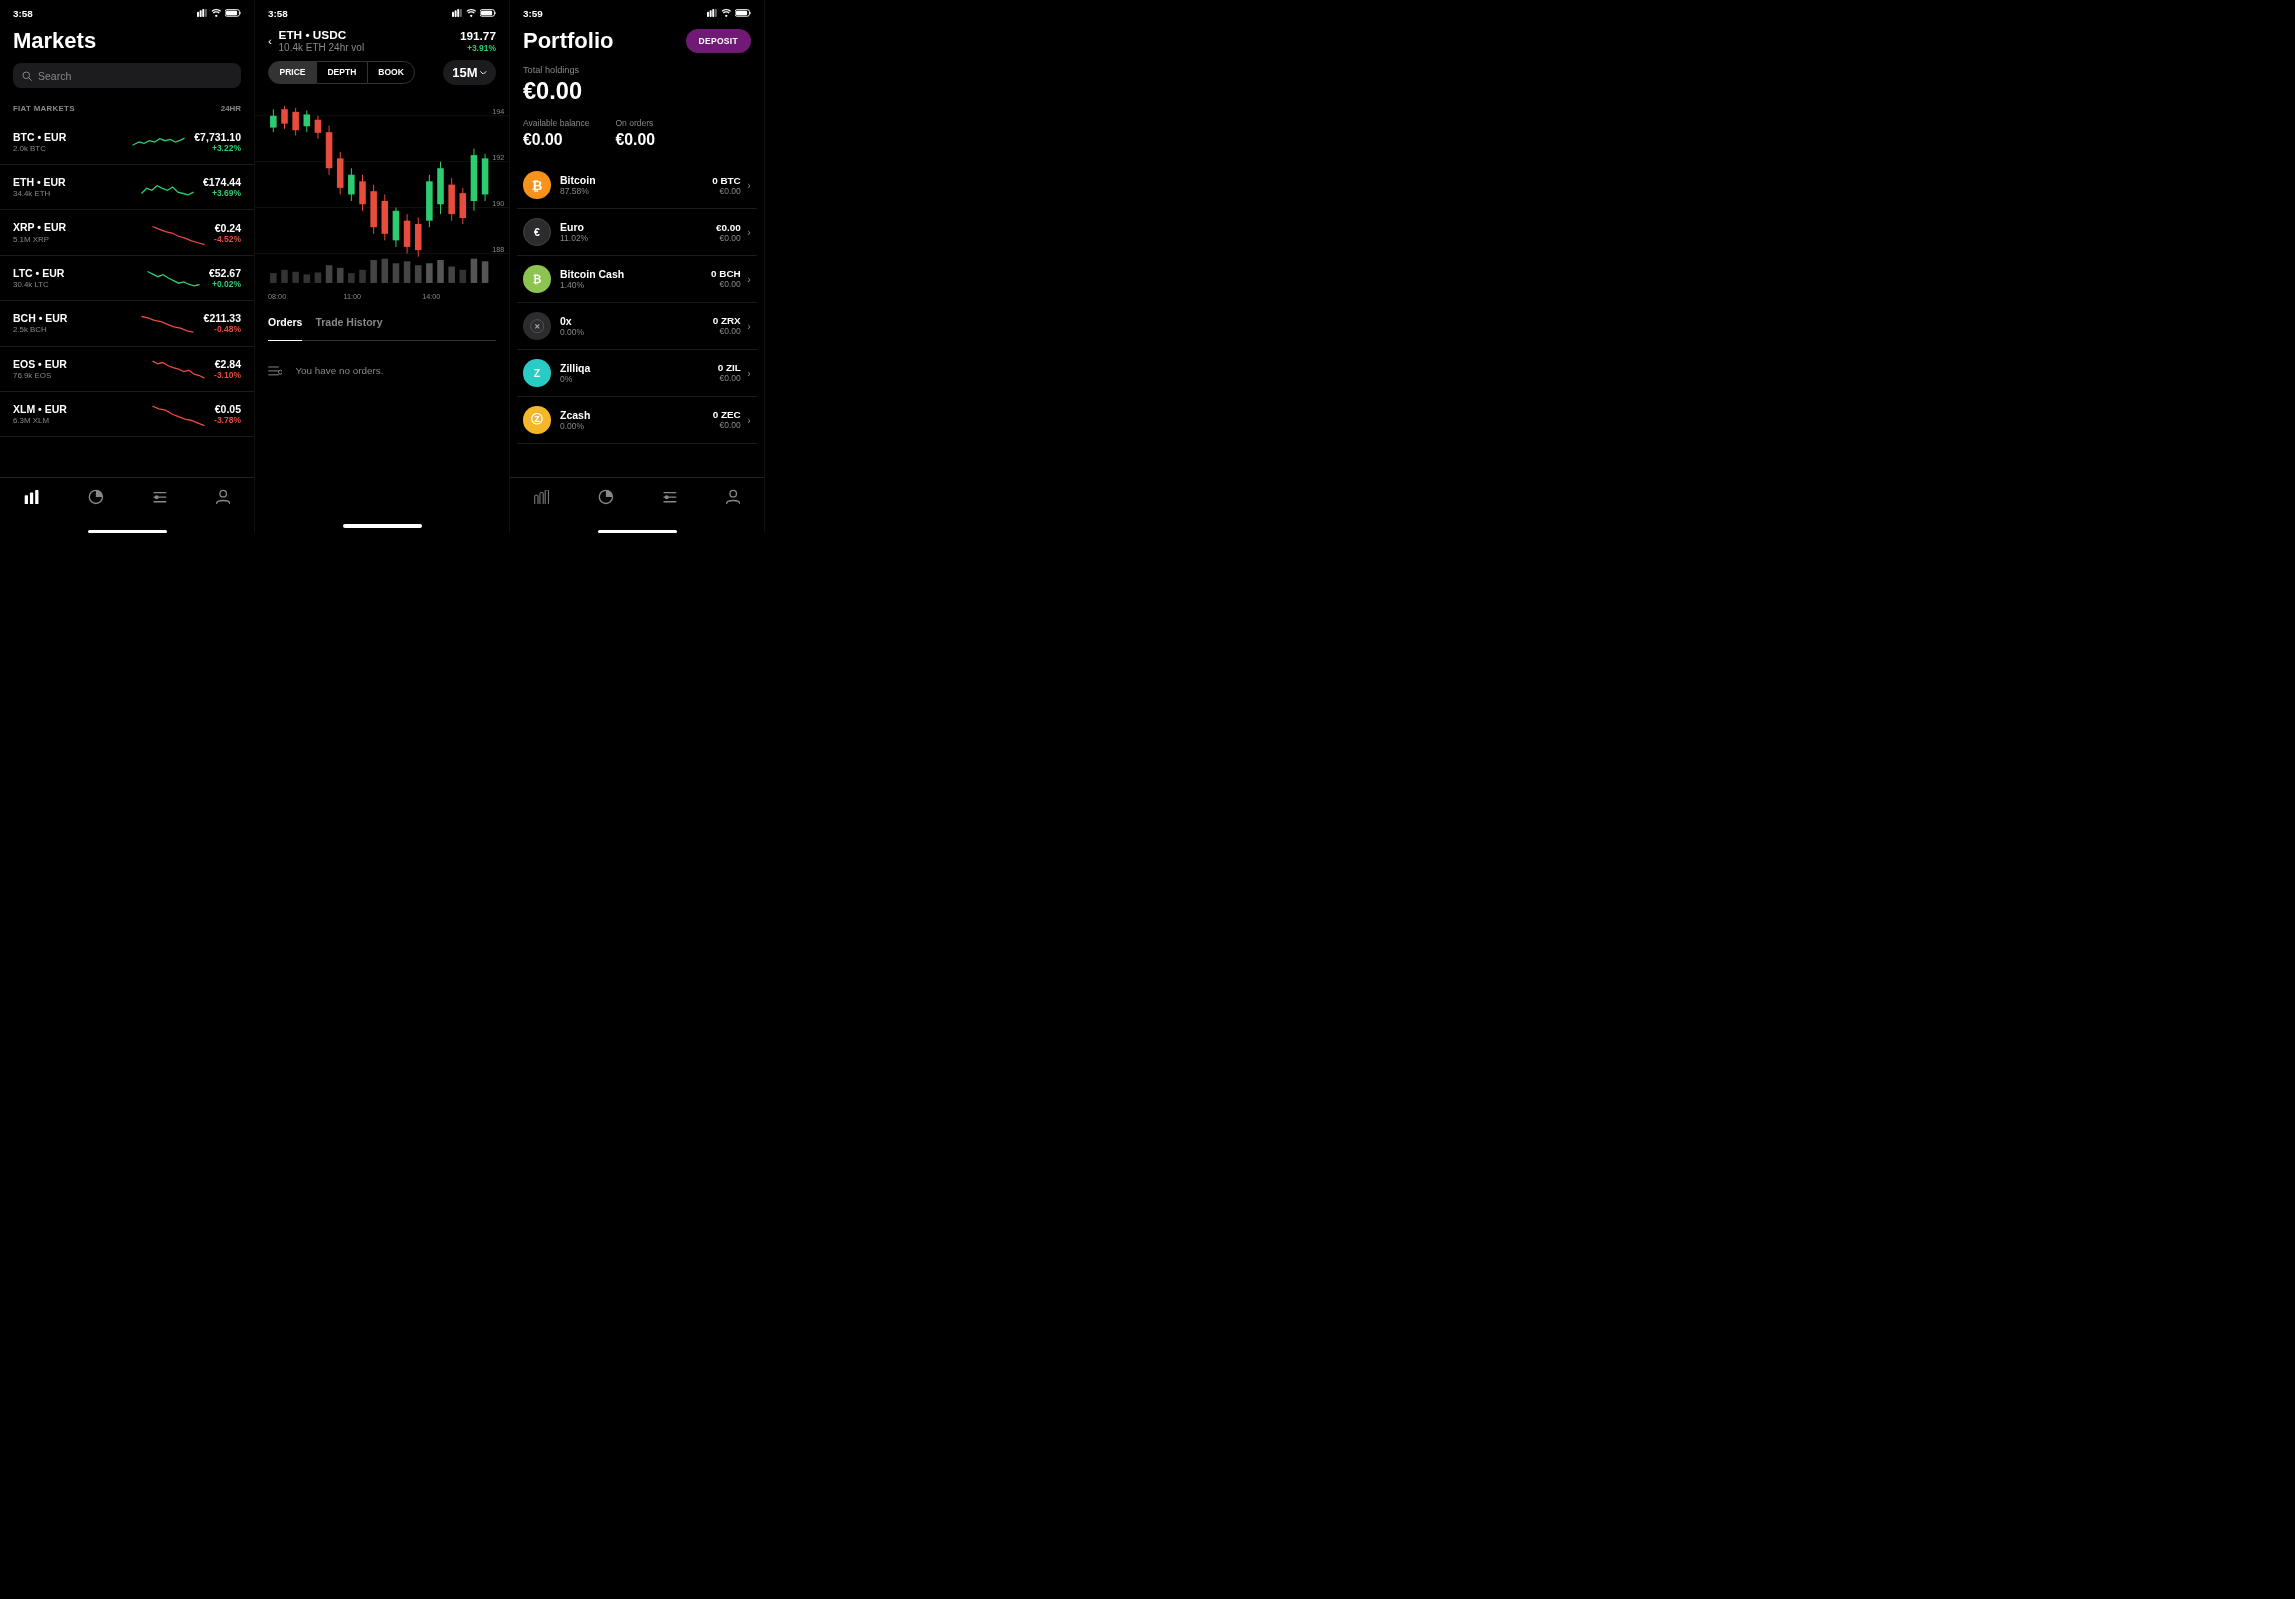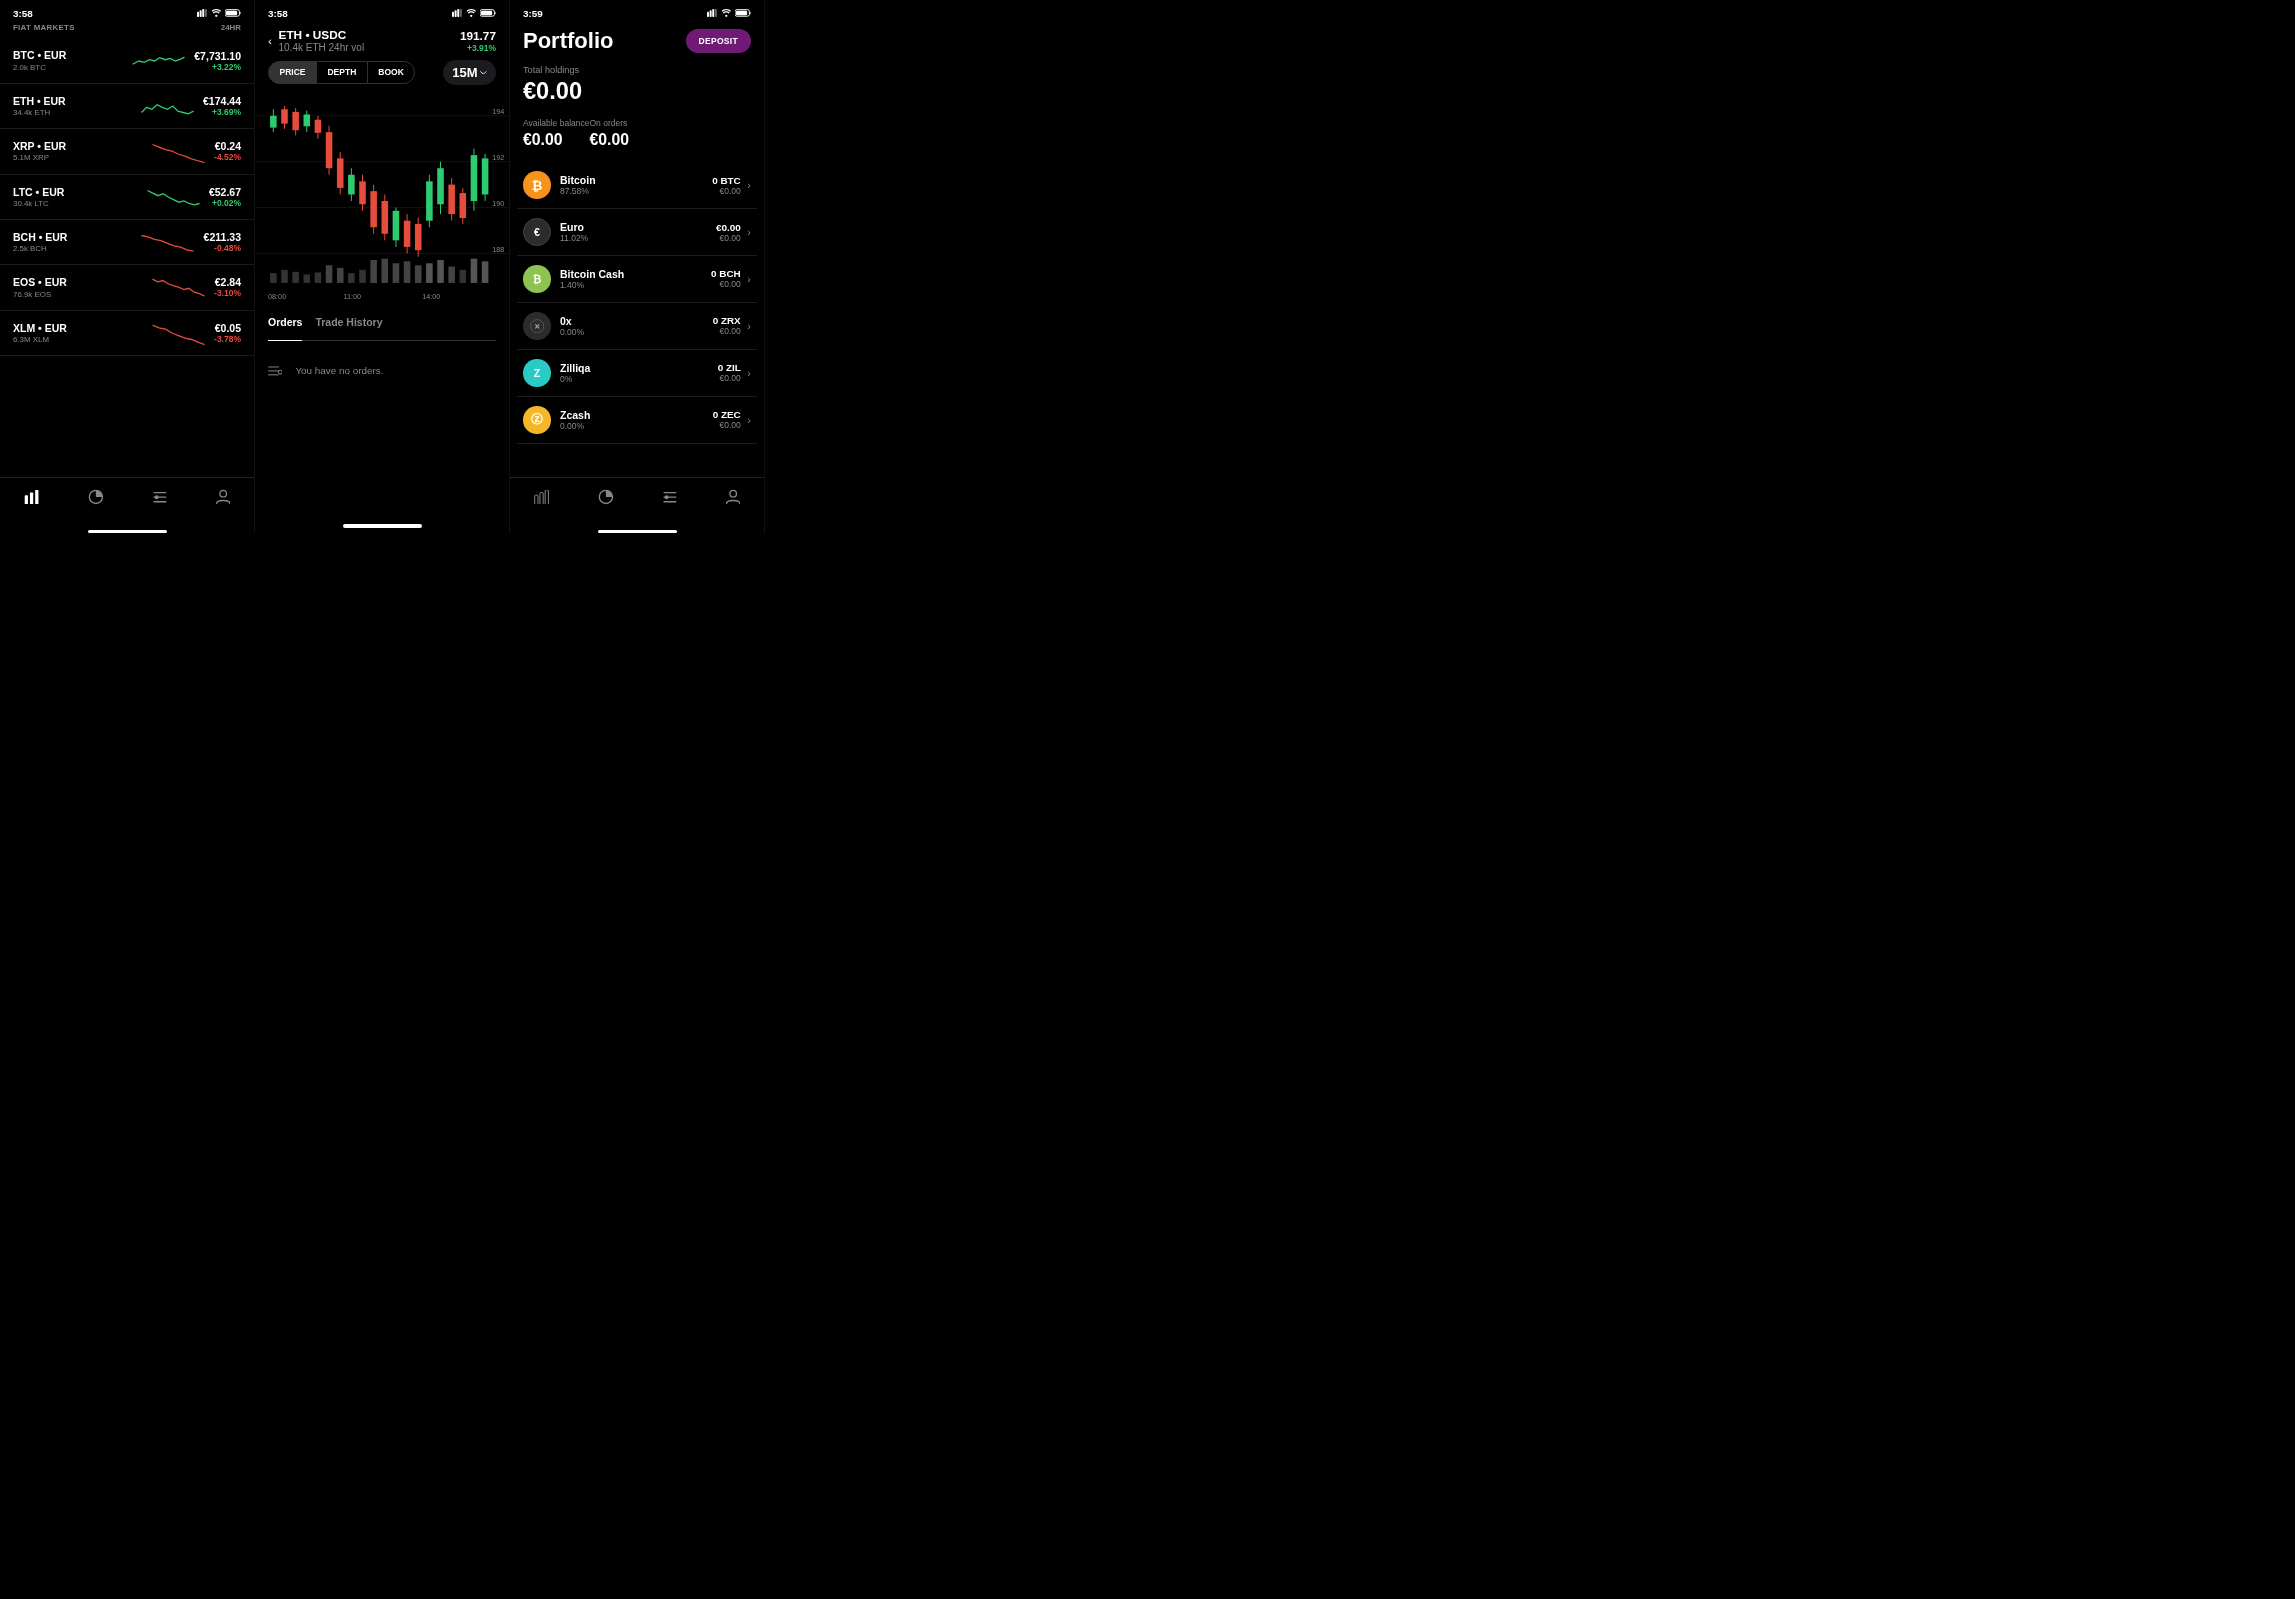--- a/index.html
+++ b/index.html
@@ -211,21 +211,21 @@
       padding: 6.6px 13px;
       font-size: 8.5px;
       font-weight: 700;
       letter-spacing: 0.3px;
       cursor: pointer;
     }
 
     .portfolio-stats { padding: 0 13px 13px; }
     .portfolio-label { color: #888; font-size: 9.2px; margin-bottom: 3.9px; }
     .portfolio-total { font-size: 23.6px; font-weight: 700; margin-bottom: 13px; }
-    .portfolio-row { display: flex; }
+    .portfolio-row { display: flex; gap: 26px; }
     .portfolio-stat-label { color: #888; font-size: 8.5px; margin-bottom: 2.6px; }
     .portfolio-stat-val { font-size: 15.8px; font-weight: 700; }
 
     .asset-list { padding: 0 6.6px; }
     .asset-item {
       display: flex;
       align-items: center;
       padding: 9.2px 6.6px;
       border-bottom: 0.7px solid #1c1c1e;
       cursor: pointer;
@@ -280,20 +280,30 @@
           <circle cx="9" cy="12" r="2" fill="#fff"></circle>
         </svg>
       <svg width="16.4" height="7.9" viewBox="0 0 25 12">
           <rect x="0" y="1" width="22" height="10" rx="3" stroke="#fff" stroke-width="1.5" fill="none"></rect>
           <rect x="1.5" y="2.5" width="17" height="7" rx="2" fill="#fff"></rect>
           <rect x="23" y="4" width="2" height="4" rx="1" fill="#fff" opacity="0.6"></rect>
         </svg>
     </div>
   </div>
 
+  <div class="markets-header">
+    <div class="markets-title">Markets</div>
+    <div class="search-bar">
+      <svg width="10.5" height="10.5" viewBox="0 0 16 16">
+          <circle cx="6.5" cy="6.5" r="5" stroke="#888" stroke-width="1.5" fill="none"></circle>
+          <line x1="10.5" y1="10.5" x2="14.5" y2="14.5" stroke="#888" stroke-width="1.5" stroke-linecap="round"></line>
+        </svg>
+      <span style="color:#888;font-size:10.5px;">Search</span>
+    </div>
+  </div>
 
   <div class="section-header">
     <span class="section-label">FIAT MARKETS</span>
     <span class="section-24hr">24HR</span>
   </div>
 
   <div>
 
     <div class="market-item">
       <div class="market-info">

